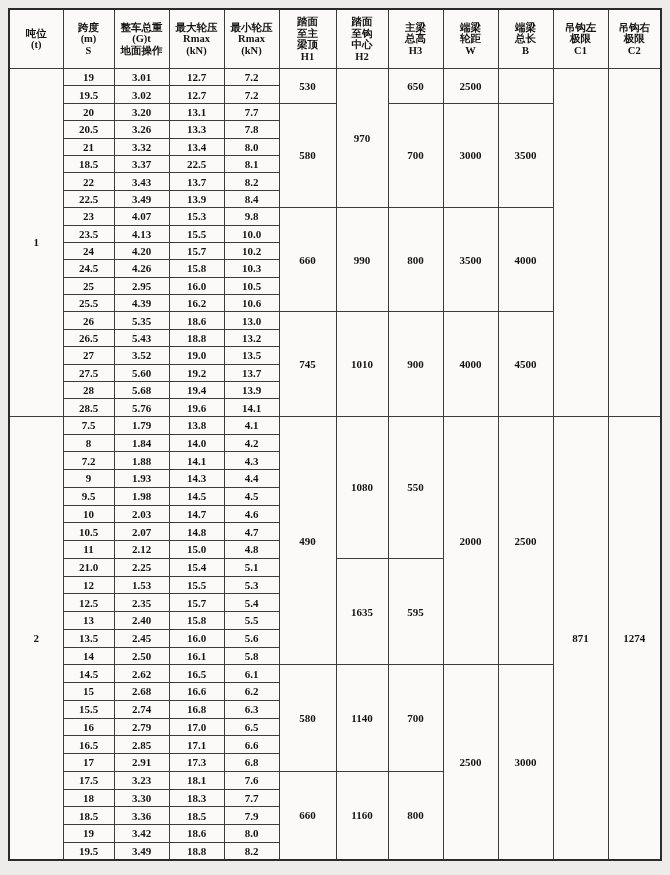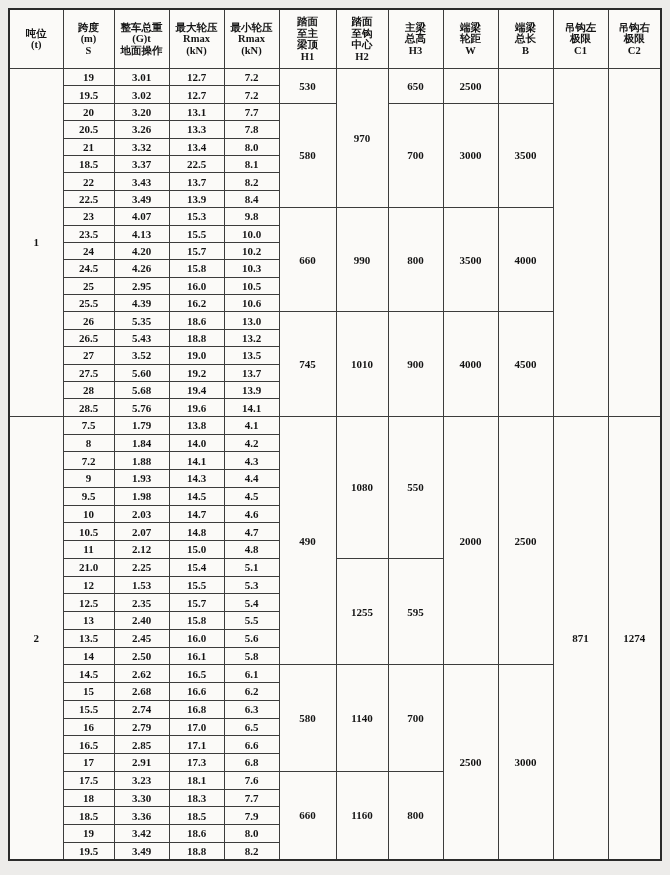--- a/index.html
+++ b/index.html
@@ -310,21 +310,21 @@
           <td>11</td>
           <td>2.12</td>
           <td>15.0</td>
           <td>4.8</td>
         </tr>
         <tr class="sec1">
           <td>21.0</td>
           <td>2.25</td>
           <td>15.4</td>
           <td>5.1</td>
-          <td rowspan="6">1255</td>
+          <td rowspan="6">1635</td>
           <td rowspan="6">595</td>
         </tr>
         <tr class="sec1">
           <td>12</td>
           <td>1.53</td>
           <td>15.5</td>
           <td>5.3</td>
         </tr>
         <tr class="sec1">
           <td>12.5</td>

